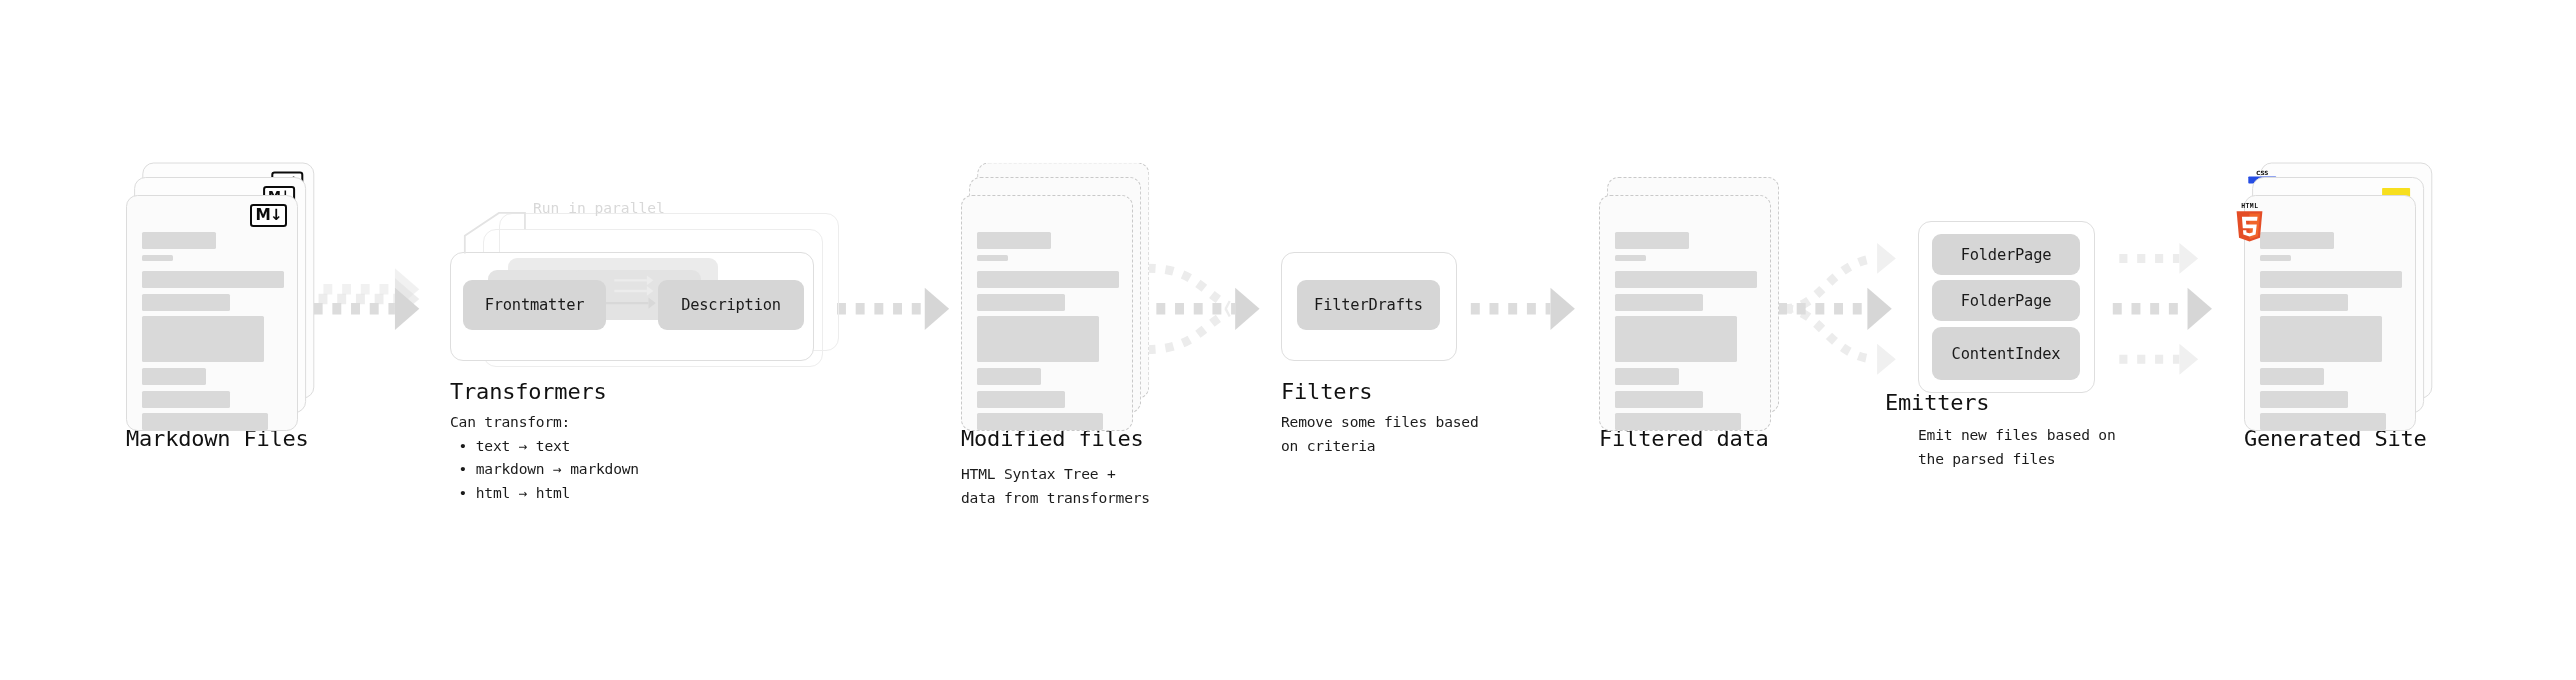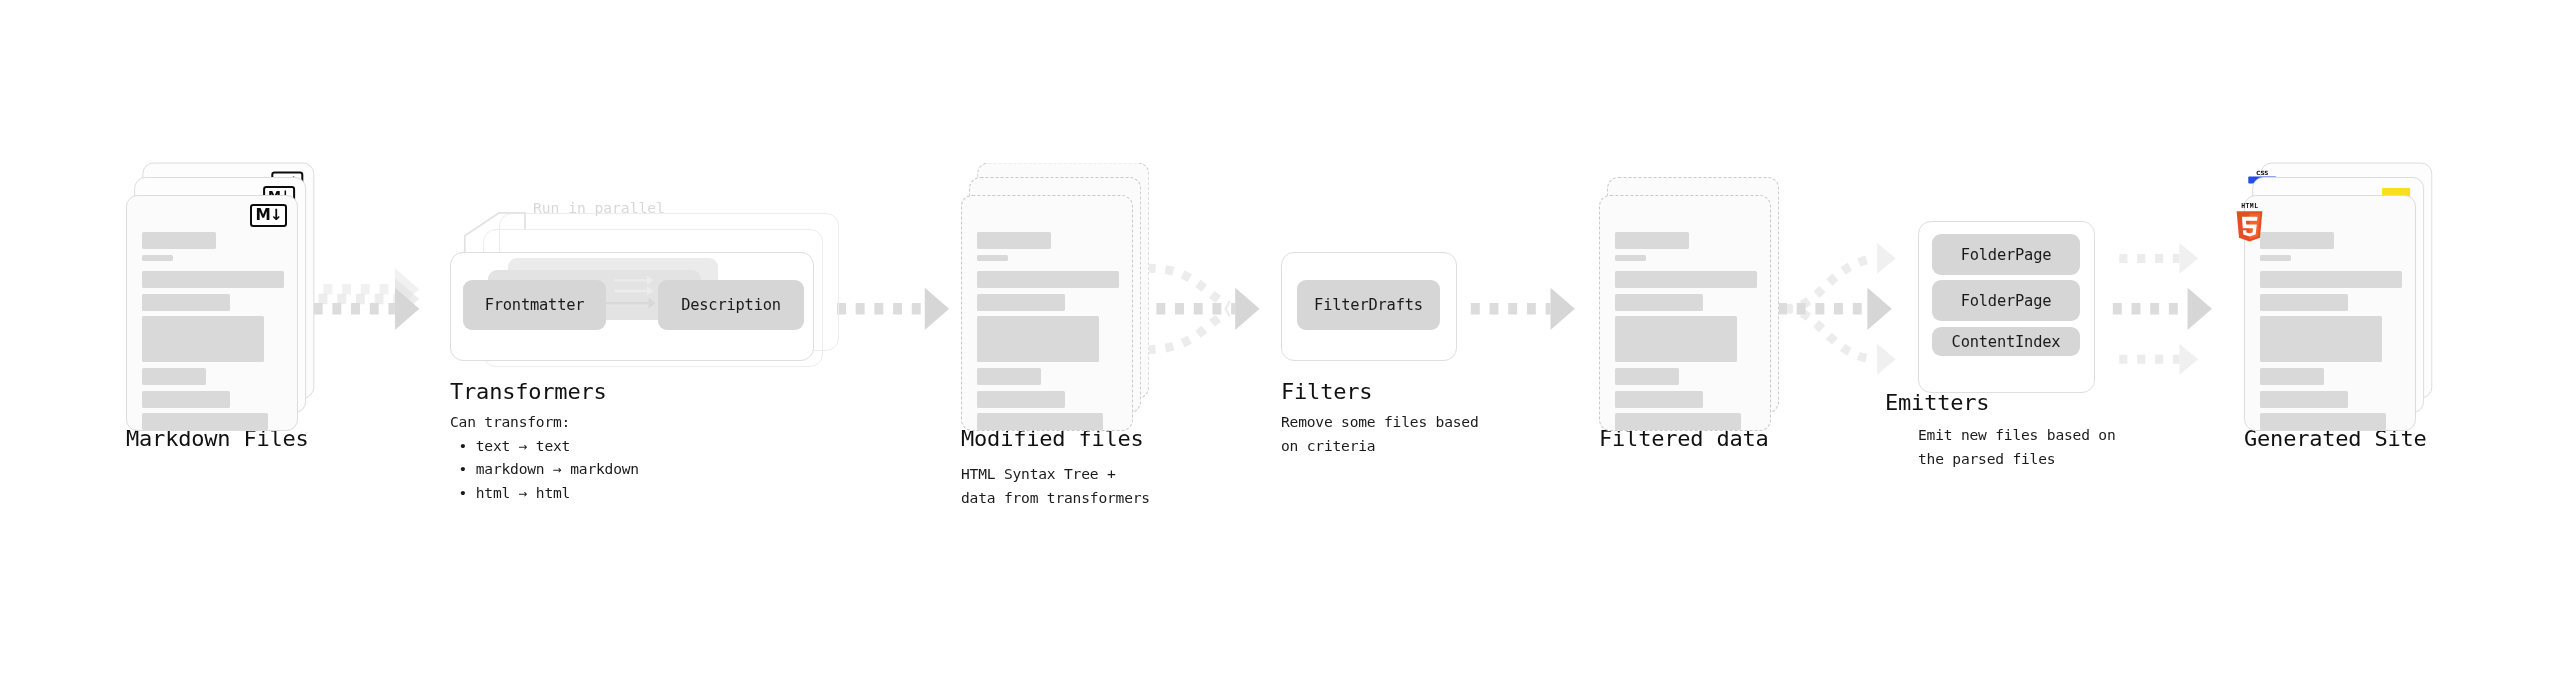--- a/index.html
+++ b/index.html
@@ -258,21 +258,21 @@
   </div>
   <div class="title" style="left:1599px;top:426px;">Filtered data</div>
 
   <div class="gbox" style="left:1918px;top:221px;width:177px;height:172px;"></div>
   <div class="chip" style="left:1932px;top:234px;width:148px;height:41px;">
     <span>FolderPage</span>
   </div>
   <div class="chip" style="left:1932px;top:280px;width:148px;height:41px;align-items:center;">
     <span>FolderPage</span>
   </div>
-  <div class="chip" style="left:1932px;top:327px;width:148px;height:29px;">
+  <div class="chip" style="left:1932px;top:327px;width:148px;height:53px;">
     <span>ContentIndex</span>
   </div>
   <div class="title" style="left:1885px;top:390px;">Emitters</div>
   <div class="subtitle" style="left:1918px;top:423px;">Emit new files based on
 the parsed files</div>
 
   <div class="cardstack" style="left:2244px;top:195px;">
     <div class="card ghost1">
       <div class="badge css-badge" style="top:13px;right:13px;"></div>
     </div>

